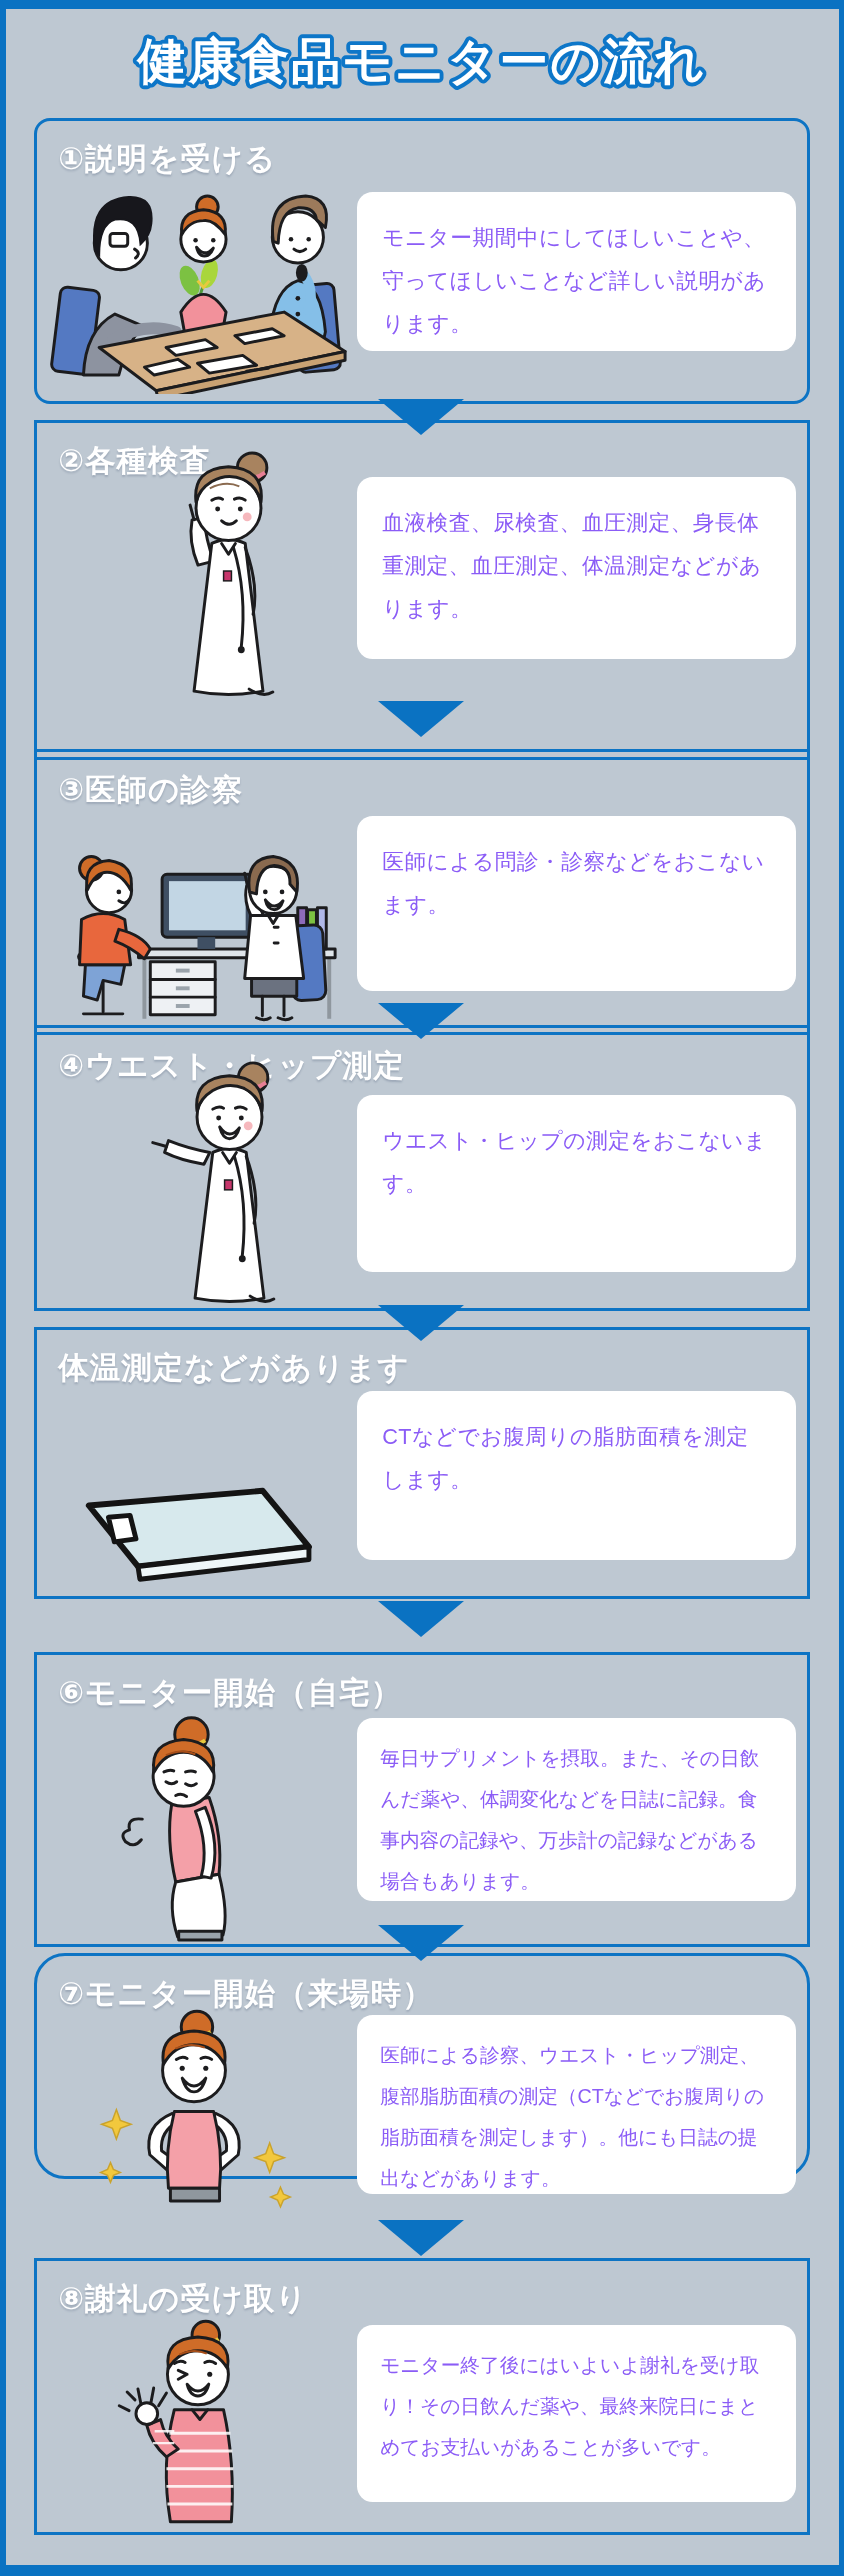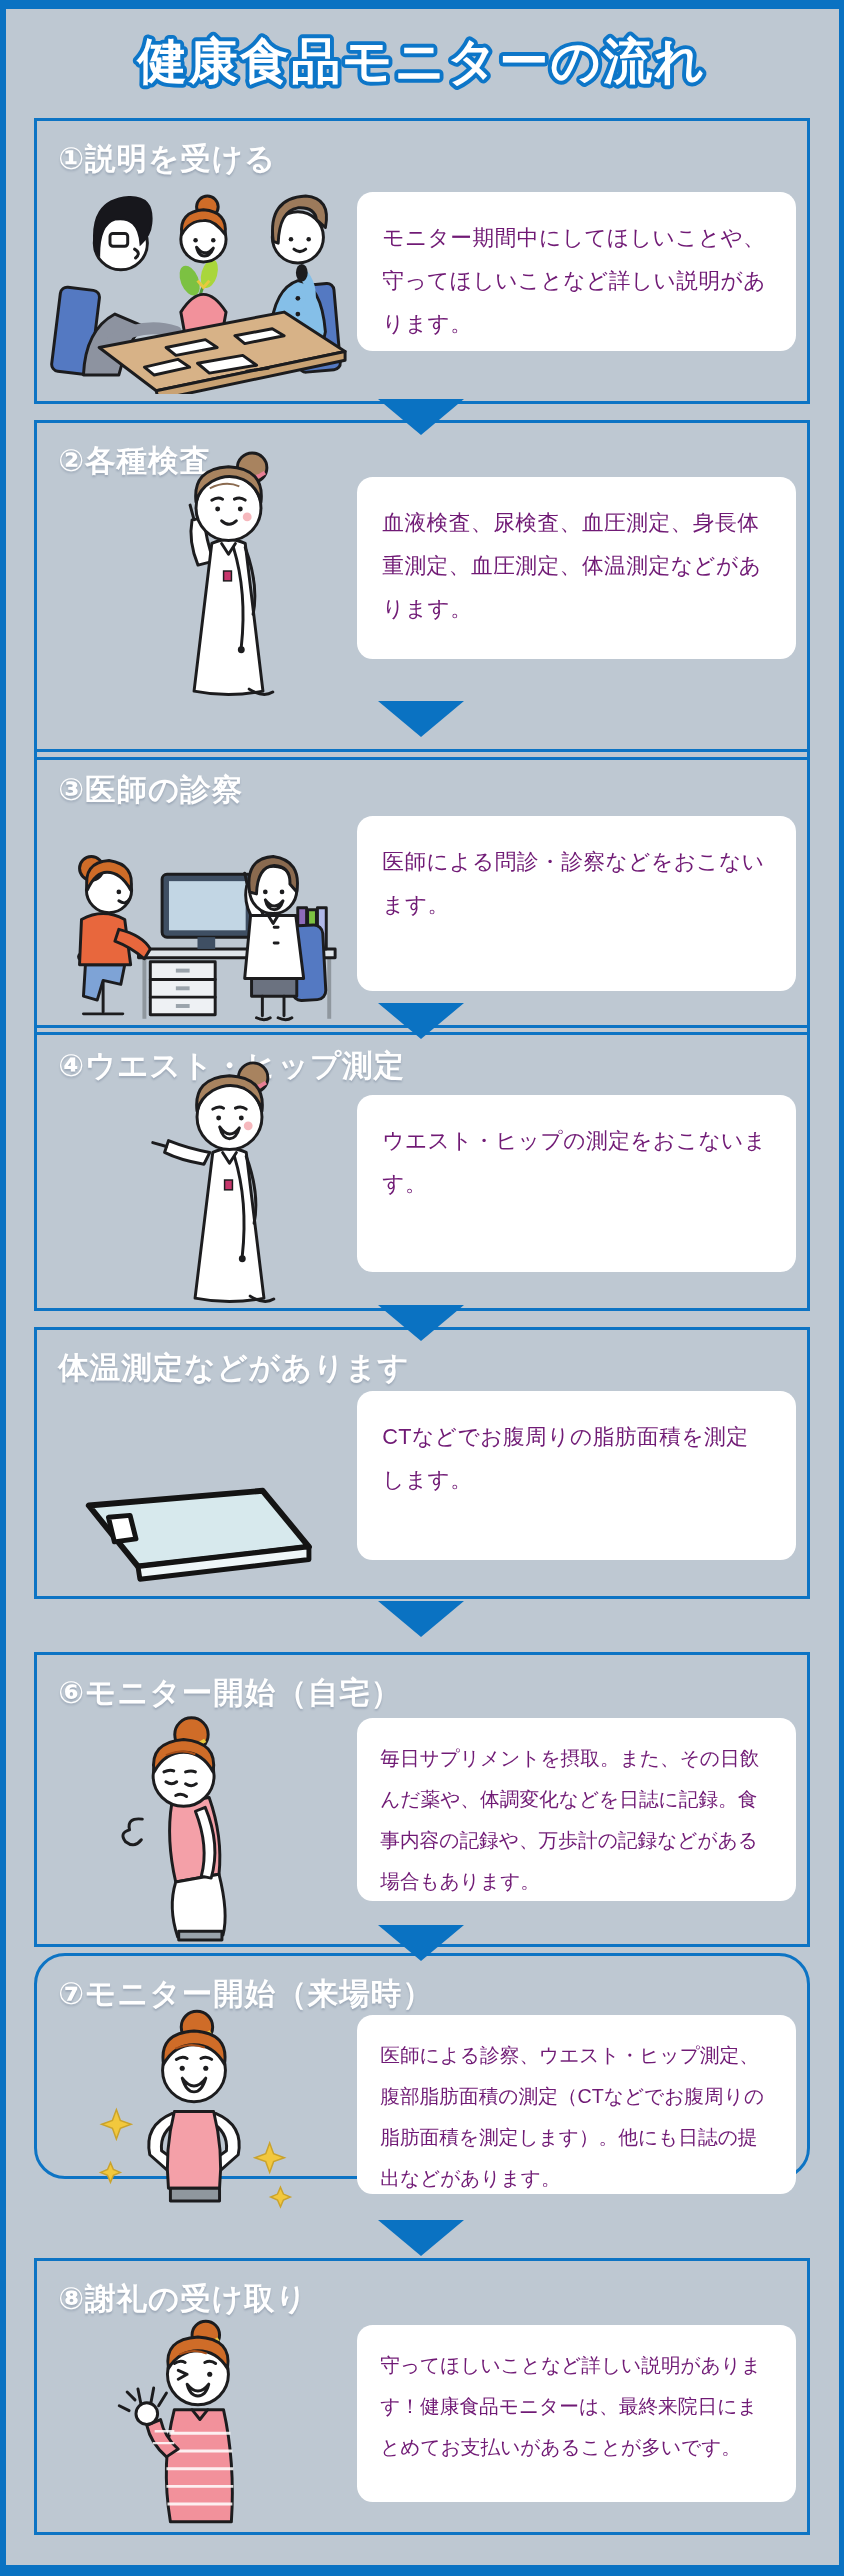--- a/index.html
+++ b/index.html
@@ -18,21 +18,21 @@
   }
   .step-head{
     position:absolute;top:17.7px;left:21.7px;
     font-size:30.5px;font-weight:bold;color:#ffffff;letter-spacing:1px;white-space:nowrap;
     text-shadow:0 2px 2px rgba(40,60,90,.22);
   }
   .desc{
     position:absolute;left:320px;width:439px;box-sizing:border-box;
     background:#ffffff;border-radius:15.7px;padding:23.6px 25.6px 0 25.6px;
   }
-  .desc p{margin:0;font-size:21.7px;line-height:43px;color:#701a75;letter-spacing:0.5px;}
+  .desc p{margin:0;font-size:21.7px;line-height:43px;color:#8b5cf6;letter-spacing:0.5px;}
   .desc.small{padding:19.7px 23.6px 0 23.6px;}
   .desc.small p{font-size:19.7px;line-height:41px;letter-spacing:0;}
   .illus{position:absolute;}
   .illus svg{width:100%;height:100%;display:block;}
   .arrow{
     position:absolute;left:372px;width:0;height:0;z-index:3;
     border-left:43px solid transparent;border-right:43px solid transparent;
     border-top:36px solid #0a72c2;
   }
   .bottom-bar{position:absolute;left:-6.9px;bottom:0;width:845px;height:10.8px;background:#0a72c2;}
@@ -43,21 +43,21 @@
 <body>
 
 <div class="page">
 
   <div class="main-title">
     <svg width="768" height="91" viewBox="0 0 780 92">
       <text x="390" y="64" text-anchor="middle" font-family="Liberation Sans, DejaVu Sans, sans-serif" font-size="50" font-weight="bold" letter-spacing="2" fill="#ffffff" stroke="#0d76c8" stroke-width="8" paint-order="stroke" stroke-linejoin="round">健康食品モニターの流れ</text>
     </svg>
   </div>
 
-  <div class="step" style="top:109px;height:286px;">
+  <div class="step" style="top:109px;height:286px;border-radius:16px;">
     <div class="step-head">①説明を受ける</div>
     <div class="illus" style="left:13.8px;top:61px;width:300px;height:212px;">
       <svg viewBox="0 0 305 215">
         <rect x="6" y="108" width="40" height="86" rx="7" fill="#5479c2" class="ln" transform="rotate(7 26 151)"></rect>
         <rect x="250" y="104" width="42" height="88" rx="7" fill="#5479c2" class="ln" transform="rotate(-5 271 148)"></rect>
         <path d="M34 196 Q36 150 66 134 L94 146 Q76 168 70 196 Z" fill="#8d93a0" class="ln"></path>
         <path d="M64 160 Q96 142 128 152" class="nf" stroke="#8d93a0" stroke-width="12" stroke-linecap="round"></path>
         <circle cx="72" cy="62" r="27" fill="#fff" class="ln"></circle>
         <path d="M46 70 Q38 18 80 15 Q106 14 103 42 Q102 54 92 63 Q90 34 66 38 Q50 43 50 74 Z" fill="#17171c" stroke="#17171c" stroke-width="2"></path>
         <rect x="61" y="52" width="18" height="13" rx="3" class="nf ln"></rect>
@@ -296,19 +296,19 @@
         <circle cx="124" cy="60" r="31" fill="#fff" class="ln"></circle>
         <path d="M94 54 Q89 24 124 22 Q159 24 154 54 Q143 36 124 36 Q105 36 94 54 Z" fill="#cf6c28" class="ln"></path>
         <path d="M105 40 q15 -7 28 -1" class="nf" stroke="#a84e18" stroke-width="2"></path>
         <path d="M104 56 l9 4 -9 5" class="nf ln" stroke-width="2.4"></path>
         <circle cx="136" cy="60" r="2.6" fill="#1c1c1e"></circle>
         <path d="M100 49 q6 -4 11 -1 M131 48 q6 -3 11 1" class="nf ln" stroke-width="2.2"></path>
         <path d="M113 70 q11 14 22 0 q-3 12 -11 12 q-8 0 -11 -12 Z" fill="#fff" class="ln" stroke-width="2.6"></path>
       </svg>
     </div>
     <div class="desc small" style="top:64px;height:177px;">
-      <p>守ってほしいことなど詳しい説明があります！健康食品モニターは、最終来院日にまとめてお支払いがあることが多いです。</p>
+      <p>モニター終了後にはいよいよ謝礼を受け取り！その日飲んだ薬や、最終来院日にまとめてお支払いがあることが多いです。</p>
     </div>
   </div>
 
   <div class="bottom-bar"></div>
 </div>
 
 
 </body></html>

